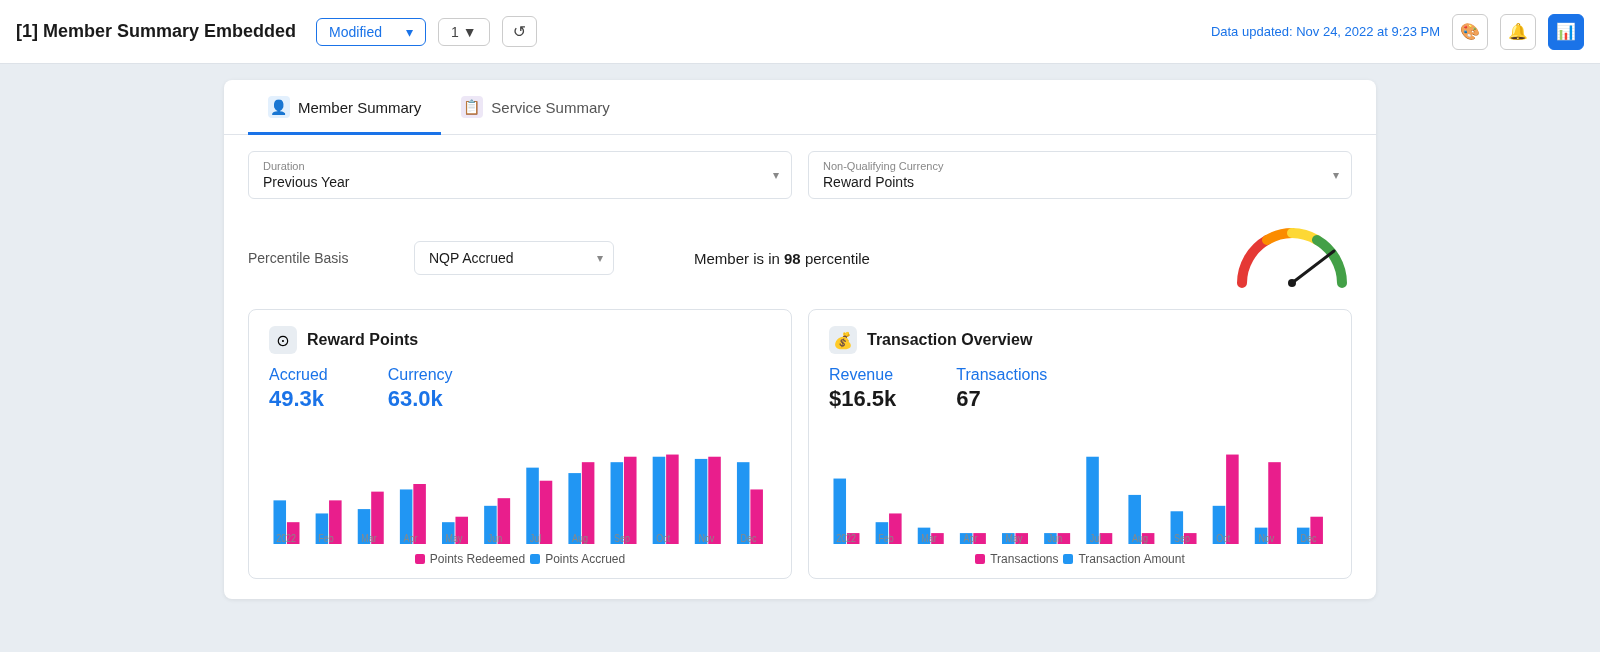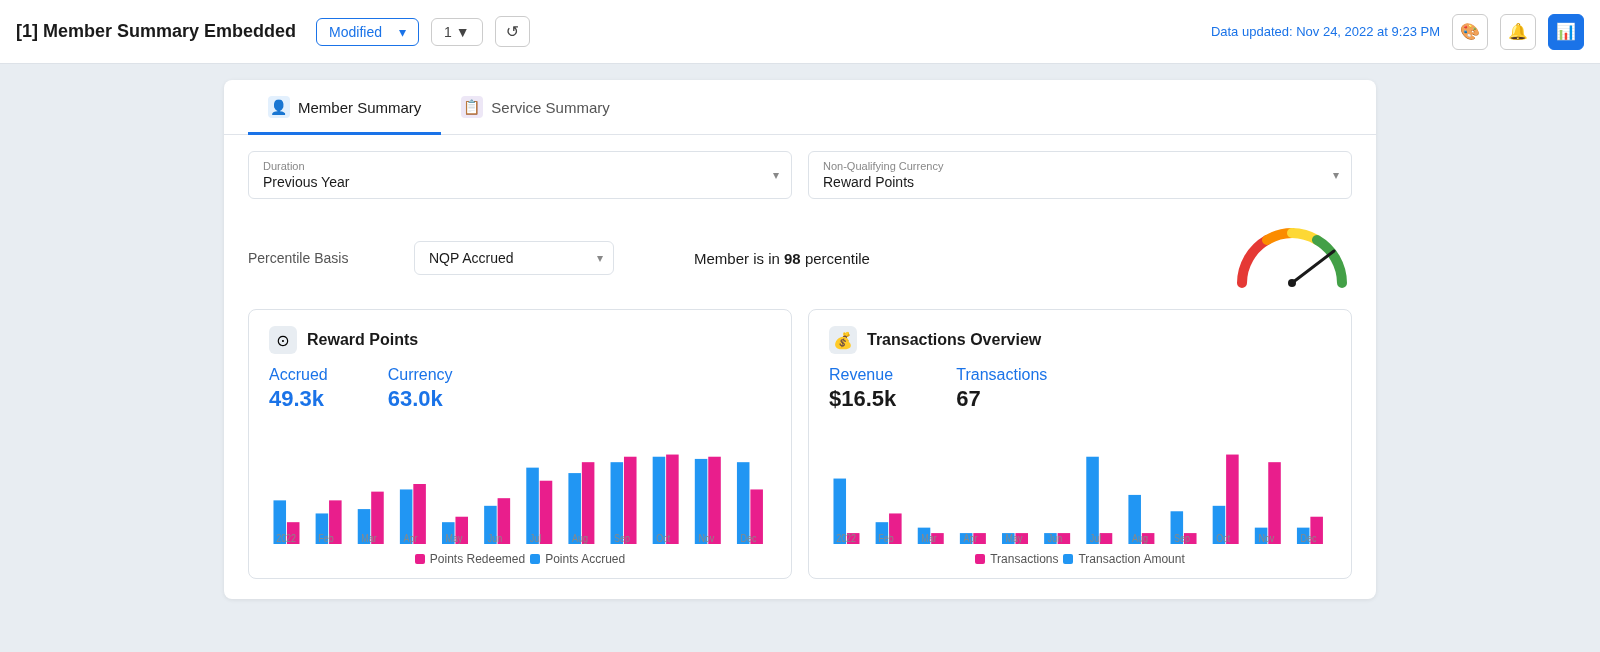--- a/index.html
+++ b/index.html
@@ -23,21 +23,21 @@
     }
     .topbar-title {
       font-size: 18px;
       font-weight: 600;
       color: #1a1a1a;
       margin-right: 8px;
     }
     .btn-modified {
       display: flex;
       align-items: center;
-      gap: 17px;
+      gap: 24px;
       border: 1.5px solid #1a73e8;
       border-radius: 6px;
       padding: 5px 12px;
       color: #1a73e8;
       font-size: 14px;
       font-weight: 500;
       background: #fff;
       cursor: pointer;
     }
     .btn-filter {
@@ -466,21 +466,21 @@
           <div class="legend-item">
             <div class="legend-dot blue"></div>
             <span>Points Accrued</span>
           </div>
         </div>
       </div>
 
       <div class="card">
         <div class="card-header">
           <div class="card-icon">💰</div>
-          <span class="card-title">Transactions Overview</span>
+          <span class="card-title">Transaction Overview</span>
         </div>
         <div class="card-metrics">
           <div>
             <div class="metric-label">Revenue</div>
             <div class="metric-value dark">$16.5k</div>
           </div>
           <div>
             <div class="metric-label">Transactions</div>
             <div class="metric-value dark">67</div>
           </div>

